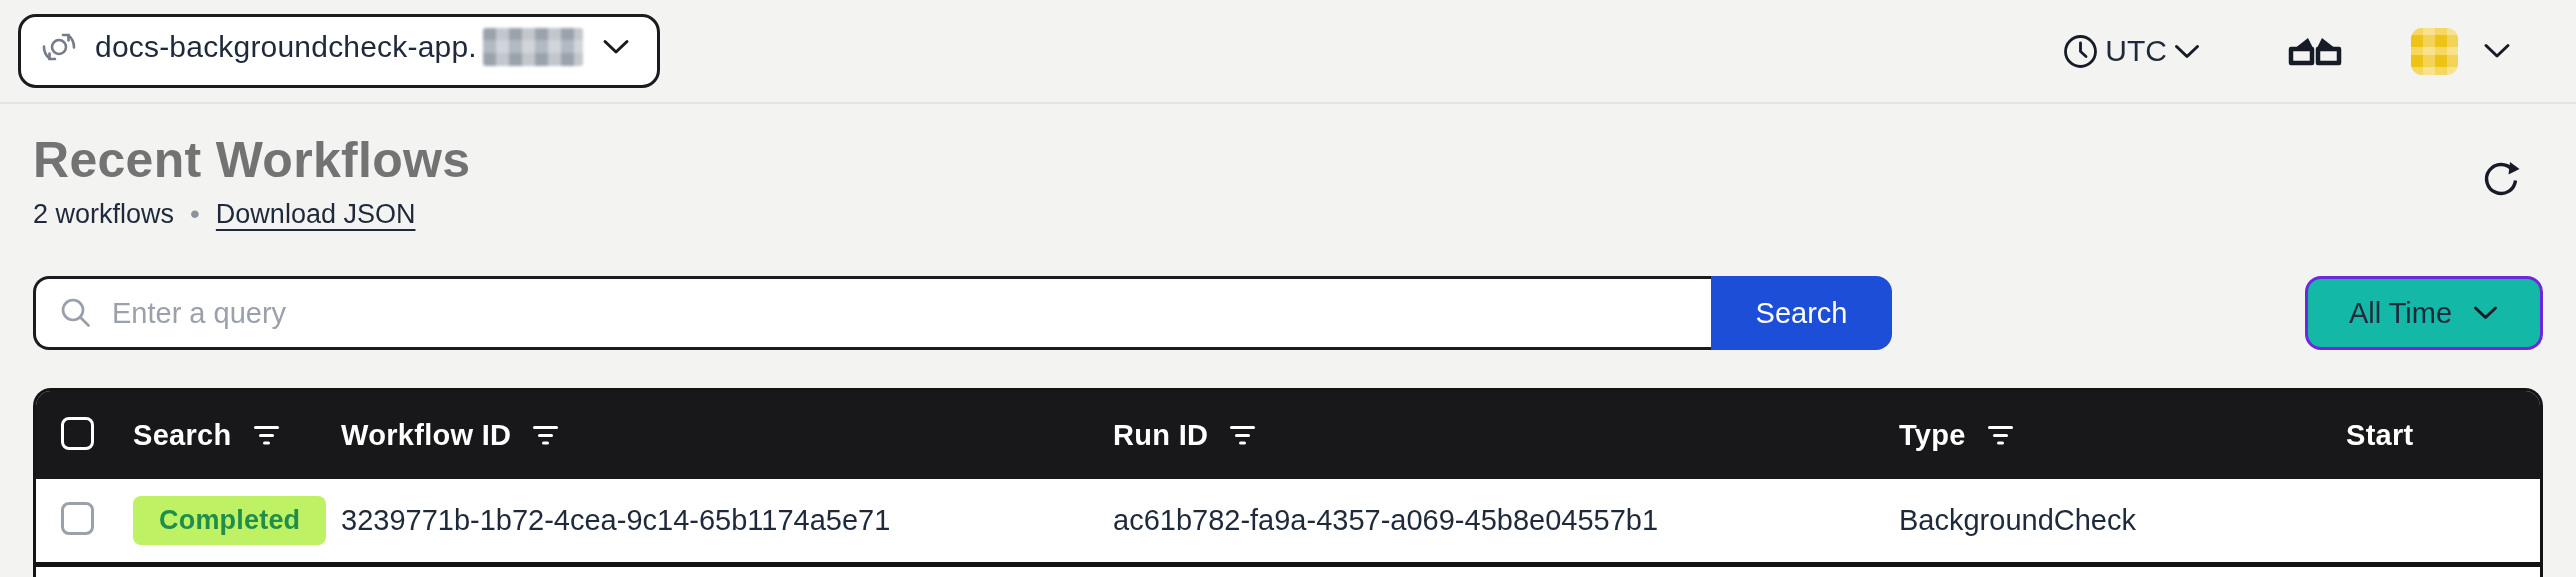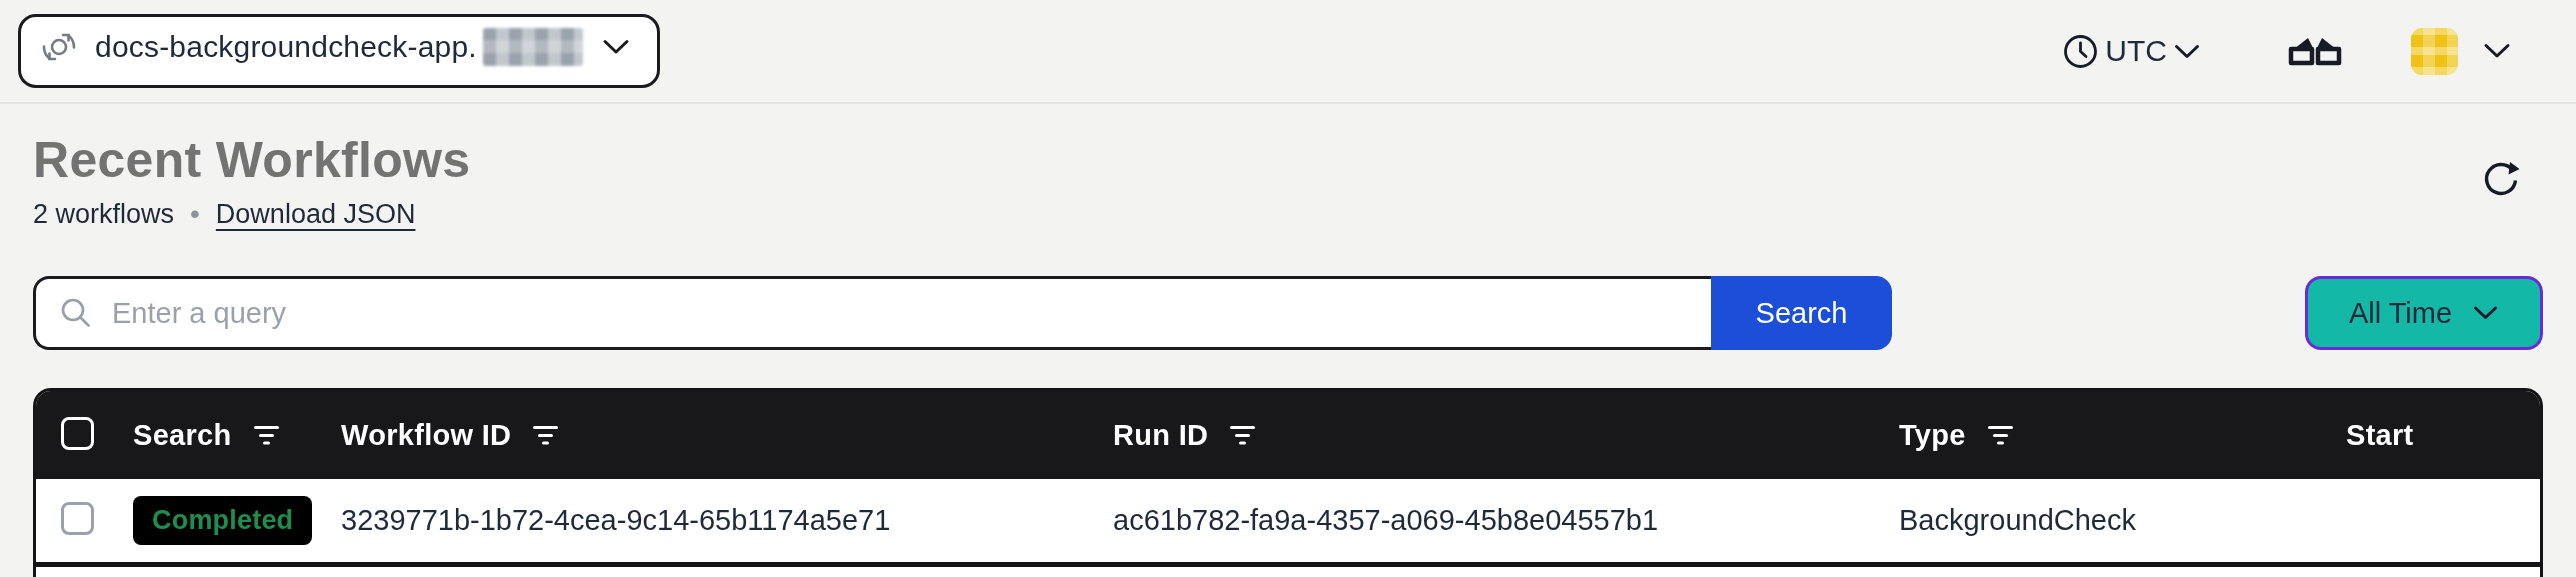--- a/index.html
+++ b/index.html
@@ -195,25 +195,25 @@
   .checkbox.on-light { border: 3px solid #9aa1ab; background: #ffffff; }
   .filter-btn { display: flex; cursor: pointer; }
 
   .trow {
     height: 88px;
     background: #ffffff;
     border-bottom: 5px solid #141417;
   }
   .badge {
     display: inline-block;
-    background: #000000;
+    background: #bef264;
     color: #1f8e4d;
     font-size: 27px;
     font-weight: 700;
-    padding: 9px 19px;
+    padding: 9px 26px;
     border-radius: 8px;
     letter-spacing: 0.2px;
   }
   .id-link {
     font-size: 29px;
     color: #1e2939;
     text-decoration: underline;
     text-underline-offset: 8px;
     text-decoration-thickness: 2.5px;
     cursor: pointer;

